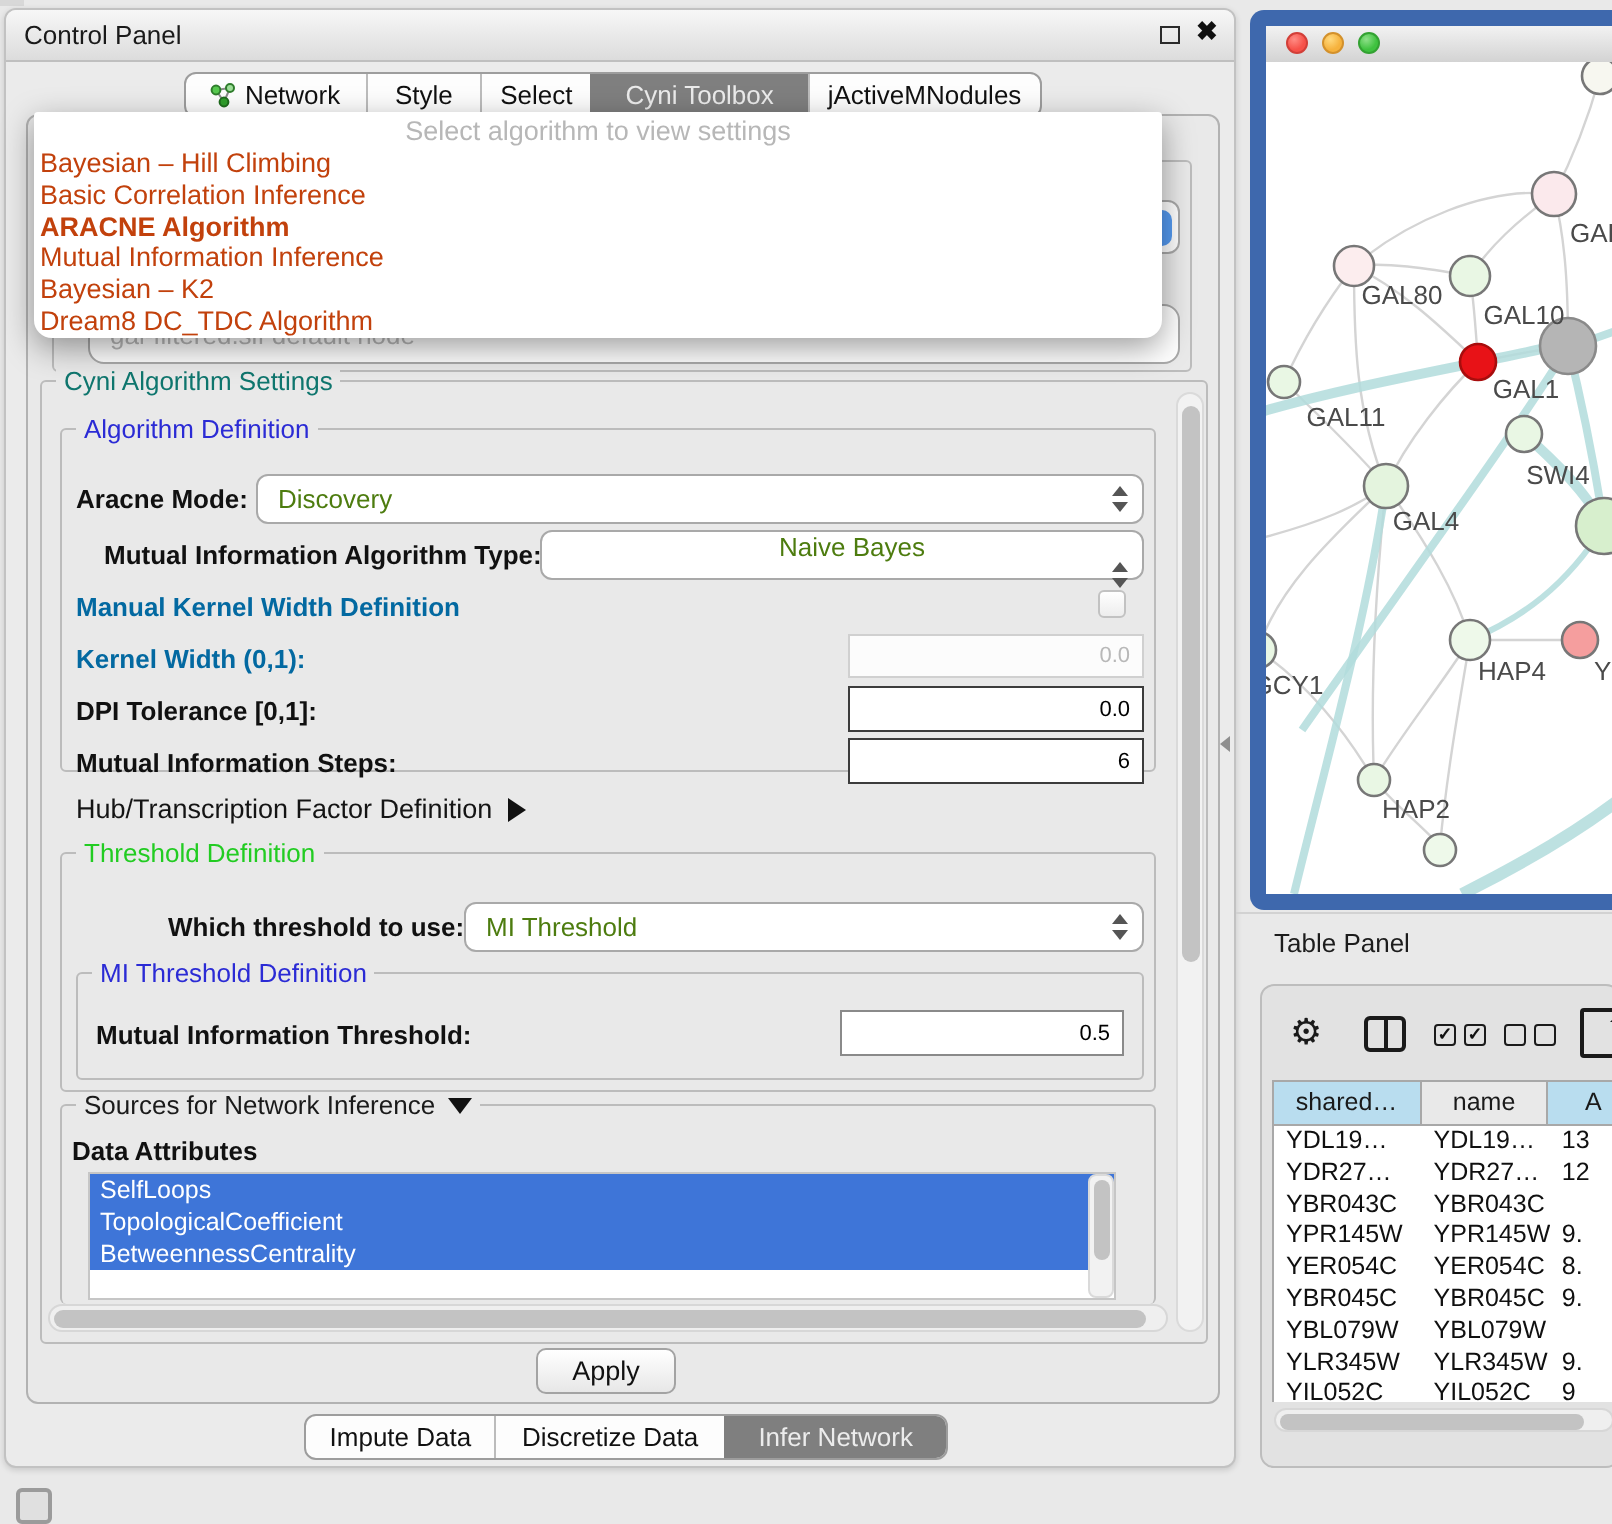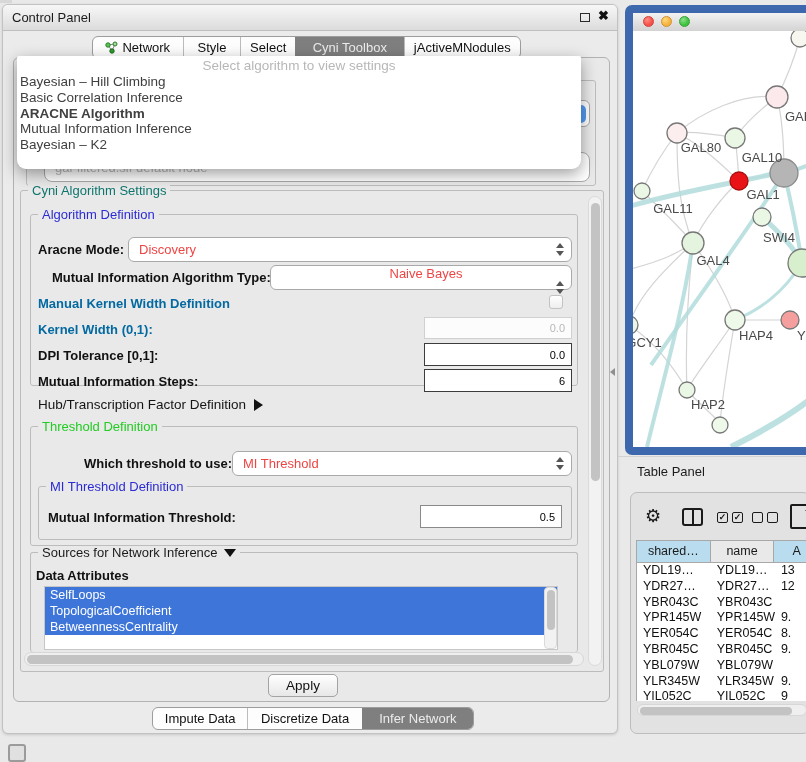--- a/index.html
+++ b/index.html
@@ -25,36 +25,36 @@
   .tab.sel { background:#7f7f7f; color:#ececec; border-left-color:#7f7f7f; }
 
   
   .content { left:13px; top:57px; width:597px; height:645px; background:#e9e9e9;
              border:1px solid #b2b2b2; border-radius:6px; }
 
   
   .grp { border:1px solid #bcbcbc; border-radius:3px; }
   .grp-title { font-size:13px; background:#e9e9e9; padding:0 4px; line-height:13px; }
   .combo { background:#fff; border:1px solid #a9a9a9; border-radius:6px; font-size:13px;
-           color:#ef4444; display:flex; align-items:center; padding-left:10px; }
+           color:#4d7c0f; display:flex; align-items:center; padding-left:10px; }
   .stepper { margin-left:auto; margin-right:7px; display:flex; flex-direction:column; gap:3px; }
   .tri-up { width:0; height:0; border-left:4px solid transparent; border-right:4px solid transparent;
             border-bottom:5px solid #555; }
   .tri-dn { width:0; height:0; border-left:4px solid transparent; border-right:4px solid transparent;
             border-top:5px solid #555; }
   .field { background:#fff; font-size:11px; text-align:right; padding-right:6px; color:#000;
            display:flex; align-items:center; justify-content:flex-end; }
   .lbl  { font-size:13px; font-weight:bold; color:#111; }
   .lbl-dis { font-size:13px; font-weight:bold; color:#0369a1; }
 
   
   .popup { left:17px; top:56px; width:564px; height:113px; background:#fff; z-index:30;
            border-radius:2px 2px 9px 9px; box-shadow:0 5px 16px rgba(0,0,0,.38); padding-top:2px; }
   .popup .prompt { height:16px; text-align:center; font-size:13.5px; color:#b7b7b7; }
-  .popup .item { height:15.8px; padding-left:3px; font-size:13.5px; color:#404040; line-height:16px; }
+  .popup .item { height:15.8px; padding-left:3px; font-size:13.5px; color:#c2410c; line-height:16px; }
   .popup .item.b { font-weight:bold; }
 
   
   .sb-track-v { background:#f2f2f2; border:1px solid #dadada; border-radius:7px; }
   .sb-track-h { background:#efefef; border:1px solid #d7d7d7; border-radius:7px; }
   .sb-thumb { background:#c3c3c3; border-radius:5px; position:absolute; }
 
   
   .attr-row { height:16px; background:#3E75D8; color:#fff; font-size:12.5px;
               line-height:16px; padding-left:5px; }
@@ -131,20 +131,21 @@
   <span>gal-filtered.sif default node</span>
 </div>
 
 <div class="abs popup">
   <div class="prompt">Select algorithm to view settings</div>
   <div class="item">Bayesian – Hill Climbing</div>
   <div class="item">Basic Correlation Inference</div>
   <div class="item b">ARACNE Algorithm</div>
   <div class="item">Mutual Information Inference</div>
   <div class="item">Bayesian – K2</div>
+  <div class="item">Dream8 DC_TDC Algorithm</div>
 </div>
 
 <div class="abs grp" style="left:20px; top:190px; width:584px; height:482px;"></div>
 <span class="abs grp-title" style="left:28px; top:184px; color:#0f766e;">Cyni Algorithm Settings</span>
 
 <div class="abs sb-track-v" style="left:588px; top:196px; width:14px; height:470px;">
   <div class="sb-thumb" style="left:2px; top:6px; width:9px; height:278px;"></div>
 </div>
 
 <div class="abs sb-track-h" style="left:24px; top:652px; width:560px; height:14px;">

